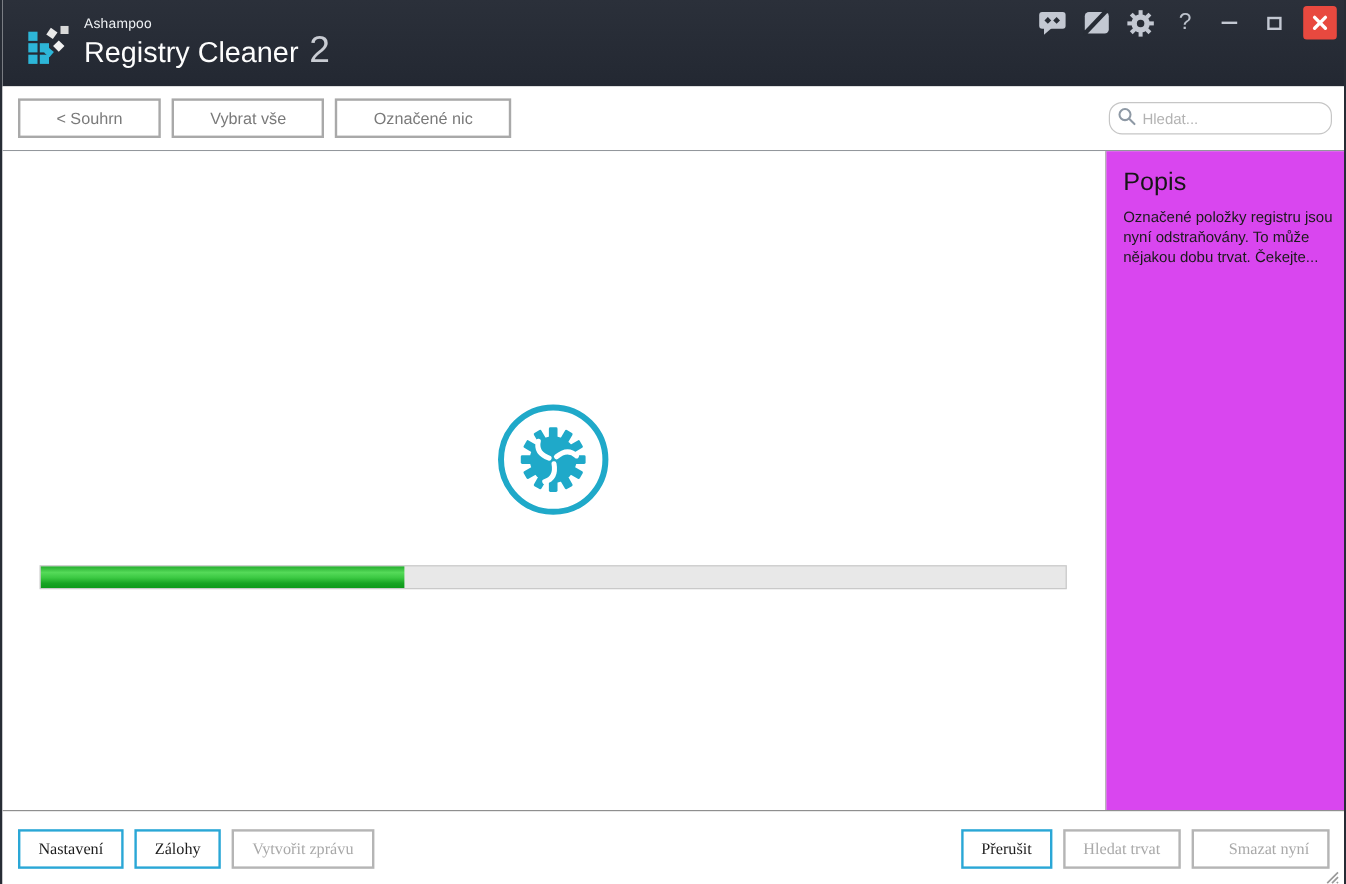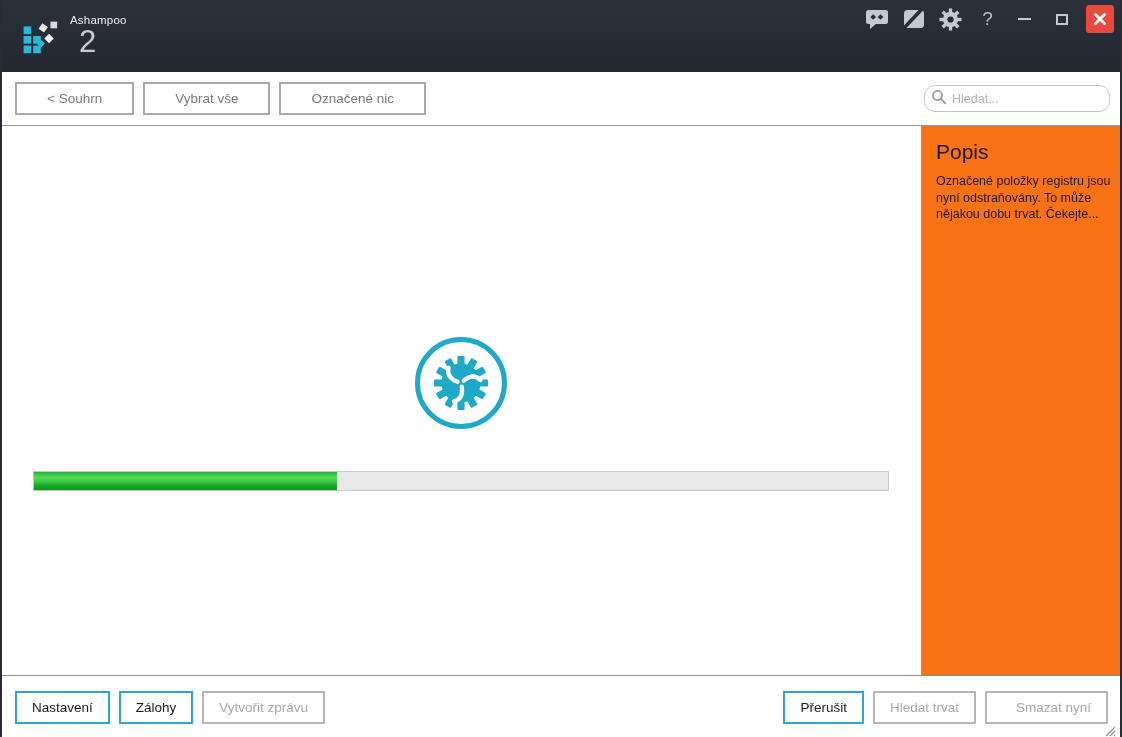--- a/index.html
+++ b/index.html
@@ -62,21 +62,21 @@
     padding:0 8px 0 27px;font-size:12.5px;color:#a21caf;outline:none;
     font-family:"Liberation Sans",sans-serif;
   }
   .search-input::placeholder{color:#b3b3b3;}
   .search-icon{position:absolute;left:7px;top:4px;}
 
   
   .content{display:flex;height:549px;}
   .main{width:919px;position:relative;background:#fff;}
   .v-divider{width:1px;background:#8f8f8f;}
-  .side-panel{width:198px;background:#f97316;padding:14px 10px 0 14px;}
+  .side-panel{width:198px;background:#d946ef;padding:14px 10px 0 14px;}
   .side-title{font-size:21px;font-weight:400;color:#161616;margin-bottom:9px;}
   .side-desc{font-size:12.5px;line-height:1.32;color:#1b1b1b;width:176px;}
 
   .spinner{position:absolute;left:411px;top:209px;width:96px;height:96px;}
   .accent-fill{fill:var(--accent-cyan);}
   .accent-stroke{stroke:var(--accent-cyan);}
 
   .progressbar{
     position:absolute;left:31px;top:345px;width:856px;height:20px;
     background:#e8e8e8;border:1px solid #c9c9c9;
@@ -86,21 +86,21 @@
     background:linear-gradient(180deg,#25ae2e 0%,#55da59 28%,#3cc943 52%,#17a423 78%,#0d9a1a 100%);
   }
 
   
   .footer{
     height:64px;border-top:1px solid #8f8f8f;background:#fff;
     display:flex;align-items:center;padding:0 12px 0 13px;position:relative;
   }
   .ft-btn{
     height:33px;padding:0 15px;margin-right:9px;background:#fff;
-    font-size:13.5px;font-family:Liberation Sans, sans-serif;cursor:pointer;
+    font-size:13.5px;font-family:Liberation Serif, serif;cursor:pointer;
   }
   .ft-btn:last-child{margin-right:0;padding-left:29px;}
   .btn-accent{border:2px solid var(--button-accent);color:#1d1d1d;}
   .btn-disabled{border:2px solid #b5b5b5;color:#a9a9a9;cursor:default;}
   .footer-right{margin-left:auto;display:flex;}
   .resize-grip{position:absolute;right:4px;bottom:2px;cursor:nwse-resize;}
 
   .bottom-strip{height:8px;background:var(--titlebar-dark);}
 </style>
 </head>
@@ -118,20 +118,21 @@
         <rect x="20" y="34" width="8" height="8"></rect>
         <rect x="25" y="29" width="6" height="6" transform="rotate(40 28 32)"></rect>
       </g>
       <rect x="27" y="12" width="7" height="7" transform="rotate(35 30.5 15.5)" fill="#e9e9e9"></rect>
       <rect x="38" y="9" width="7" height="7" fill="#d9d9d9"></rect>
       <rect x="33" y="23" width="7" height="7" transform="rotate(45 36.5 26.5)" fill="#f1f1f1"></rect>
     </svg>
     <div class="brand">
       <div class="vendor">Ashampoo</div>
       <div class="title-row">
+        <span class="app-title">Registry Cleaner</span>
         <span class="app-version">2</span>
       </div>
     </div>
 
     <div class="titlebar-controls">
       <div class="tb-icon">
         <svg width="24" height="23" viewBox="0 0 24 23">
           <rect x="1" y="2" width="22" height="14" rx="2.5" fill="#c3c8d2"></rect>
           <path d="M5 15 L5 21 L12 15 Z" fill="#c3c8d2"></path>
           <rect x="6.2" y="7" width="4" height="4" transform="rotate(45 8.2 9)" fill="#272c35"></rect>

